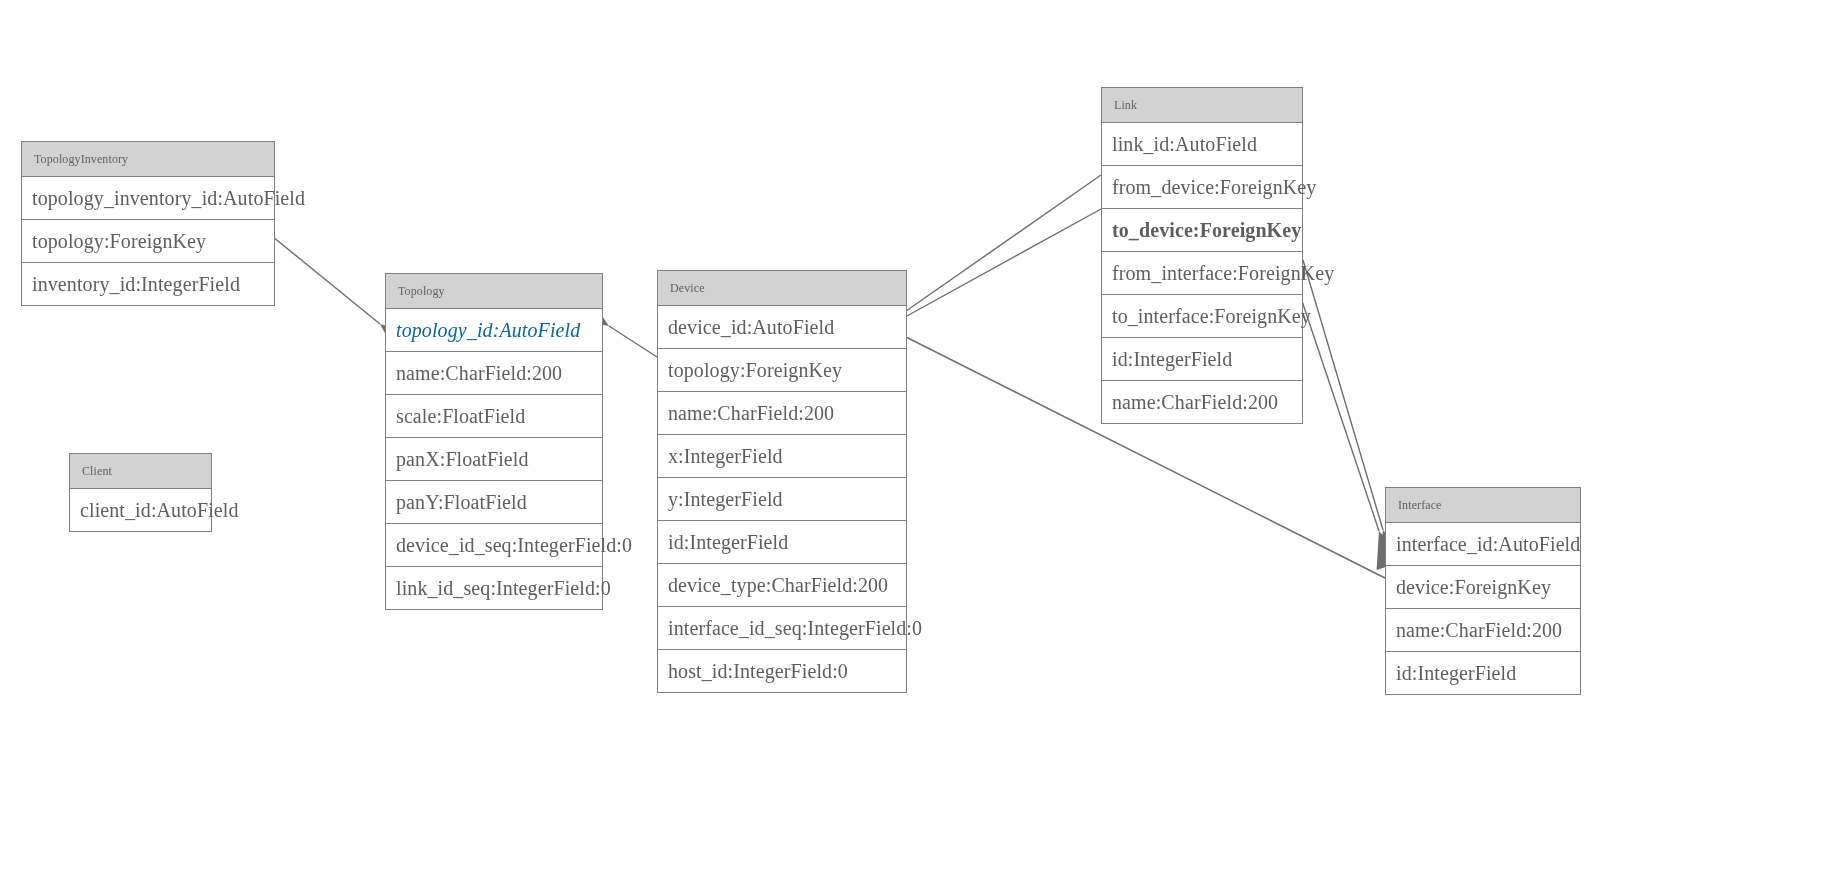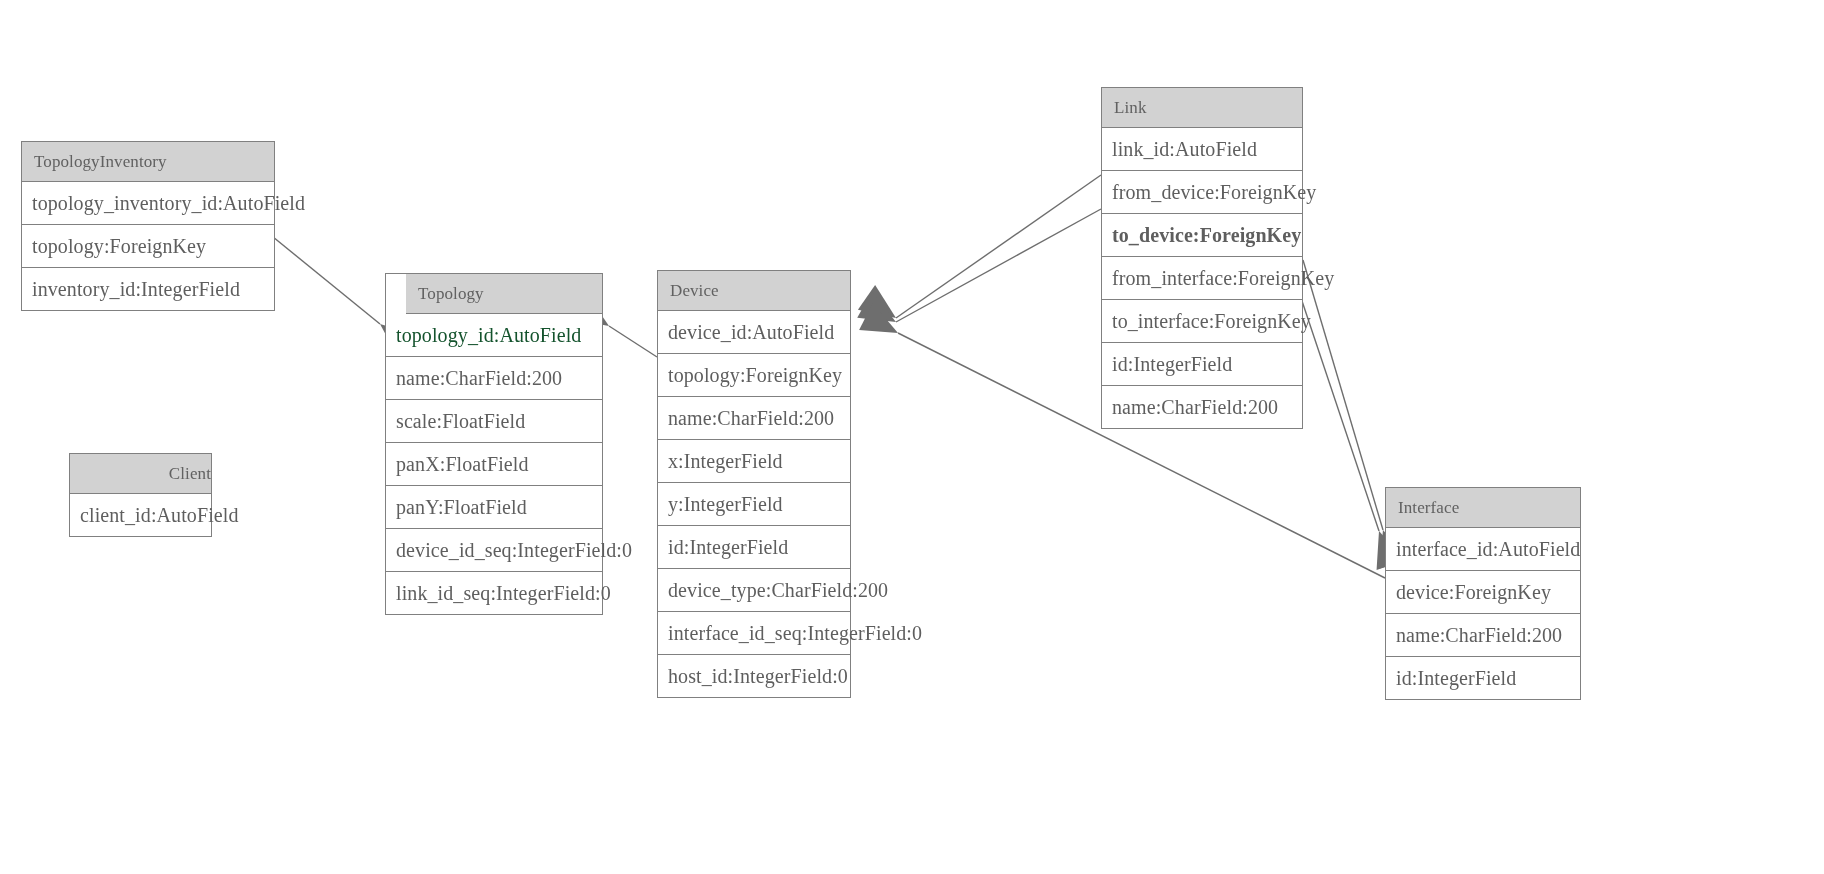--- a/index.html
+++ b/index.html
@@ -32,21 +32,21 @@
     box-sizing: border-box;
     background: #ffffff;
     border: 1px solid #808080;
     border-bottom: none;
   }
   .entity-title {
     box-sizing: border-box;
     background: #d2d2d2;
     border-bottom: 1px solid #808080;
     color: #616161;
-    font-size: 17px;
+    font-size: 12px;
     line-height: 1;
     padding: 11px 0 11px 12px;
     white-space: nowrap;
     letter-spacing: 0.1px;
   }
   .entity-field {
     box-sizing: border-box;
     background: #ffffff;
     border-bottom: 1px solid #808080;
     color: #5e5e5e;
@@ -94,34 +94,34 @@
     </svg>
 
   <div id="entity-layer">
       <div class="entity" style="left: 21px; top: 141px; width: 254px; border-color: rgb(128, 128, 128);">
         <div class="entity-title" style="background: rgb(210, 210, 210); border-bottom-color: rgb(128, 128, 128);">TopologyInventory</div>
         <div class="entity-field" style="background: rgb(255, 255, 255); color: rgb(94, 94, 94); border-bottom-color: rgb(128, 128, 128);">topology_inventory_id:AutoField</div>
         <div class="entity-field" style="background: rgb(255, 255, 255); color: rgb(94, 94, 94); border-bottom-color: rgb(128, 128, 128);">topology:ForeignKey</div>
         <div class="entity-field" style="background: rgb(255, 255, 255); color: rgb(94, 94, 94); border-bottom-color: rgb(128, 128, 128);">inventory_id:IntegerField</div>
       </div>
       <div class="entity" style="left: 69px; top: 453px; width: 143px; border-color: rgb(128, 128, 128);">
-        <div class="entity-title" style="background: rgb(210, 210, 210); border-bottom-color: rgb(128, 128, 128); text-align: right;">Client</div>
+        <div class="entity-title" style="background: rgb(210, 210, 210); border-bottom-color: rgb(128, 128, 128);">Client</div>
         <div class="entity-field" style="background: rgb(255, 255, 255); color: rgb(94, 94, 94); border-bottom-color: rgb(128, 128, 128);">client_id:AutoField</div>
       </div>
       <div class="entity" style="left: 385px; top: 273px; width: 218px; border-color: rgb(128, 128, 128);">
-        <div class="entity-title" style="background: rgb(210, 210, 210); border-bottom-color: rgb(128, 128, 128); margin-left: 20px;">Topology</div>
-        <div class="entity-field" style="background: rgb(255, 255, 255); color: #14532d; border-bottom-color: rgb(128, 128, 128);">topology_id:AutoField</div>
+        <div class="entity-title" style="background: rgb(210, 210, 210); border-bottom-color: rgb(128, 128, 128);">Topology</div>
+        <div class="entity-field" style="background: rgb(255, 255, 255); color: #0369a1; border-bottom-color: rgb(128, 128, 128); font-style: italic;">topology_id:AutoField</div>
         <div class="entity-field" style="background: rgb(255, 255, 255); color: rgb(94, 94, 94); border-bottom-color: rgb(128, 128, 128);">name:CharField:200</div>
         <div class="entity-field" style="background: rgb(255, 255, 255); color: rgb(94, 94, 94); border-bottom-color: rgb(128, 128, 128);">scale:FloatField</div>
         <div class="entity-field" style="background: rgb(255, 255, 255); color: rgb(94, 94, 94); border-bottom-color: rgb(128, 128, 128);">panX:FloatField</div>
         <div class="entity-field" style="background: rgb(255, 255, 255); color: rgb(94, 94, 94); border-bottom-color: rgb(128, 128, 128);">panY:FloatField</div>
         <div class="entity-field" style="background: rgb(255, 255, 255); color: rgb(94, 94, 94); border-bottom-color: rgb(128, 128, 128);">device_id_seq:IntegerField:0</div>
         <div class="entity-field" style="background: rgb(255, 255, 255); color: rgb(94, 94, 94); border-bottom-color: rgb(128, 128, 128);">link_id_seq:IntegerField:0</div>
       </div>
-      <div class="entity" style="left: 657px; top: 270px; width: 194px; border-color: rgb(128, 128, 128);">
+      <div class="entity" style="left: 657px; top: 270px; width: 250px; border-color: rgb(128, 128, 128);">
         <div class="entity-title" style="background: rgb(210, 210, 210); border-bottom-color: rgb(128, 128, 128);">Device</div>
         <div class="entity-field" style="background: rgb(255, 255, 255); color: rgb(94, 94, 94); border-bottom-color: rgb(128, 128, 128);">device_id:AutoField</div>
         <div class="entity-field" style="background: rgb(255, 255, 255); color: rgb(94, 94, 94); border-bottom-color: rgb(128, 128, 128);">topology:ForeignKey</div>
         <div class="entity-field" style="background: rgb(255, 255, 255); color: rgb(94, 94, 94); border-bottom-color: rgb(128, 128, 128);">name:CharField:200</div>
         <div class="entity-field" style="background: rgb(255, 255, 255); color: rgb(94, 94, 94); border-bottom-color: rgb(128, 128, 128);">x:IntegerField</div>
         <div class="entity-field" style="background: rgb(255, 255, 255); color: rgb(94, 94, 94); border-bottom-color: rgb(128, 128, 128);">y:IntegerField</div>
         <div class="entity-field" style="background: rgb(255, 255, 255); color: rgb(94, 94, 94); border-bottom-color: rgb(128, 128, 128);">id:IntegerField</div>
         <div class="entity-field" style="background: rgb(255, 255, 255); color: rgb(94, 94, 94); border-bottom-color: rgb(128, 128, 128);">device_type:CharField:200</div>
         <div class="entity-field" style="background: rgb(255, 255, 255); color: rgb(94, 94, 94); border-bottom-color: rgb(128, 128, 128);">interface_id_seq:IntegerField:0</div>
         <div class="entity-field" style="background: rgb(255, 255, 255); color: rgb(94, 94, 94); border-bottom-color: rgb(128, 128, 128);">host_id:IntegerField:0</div>

